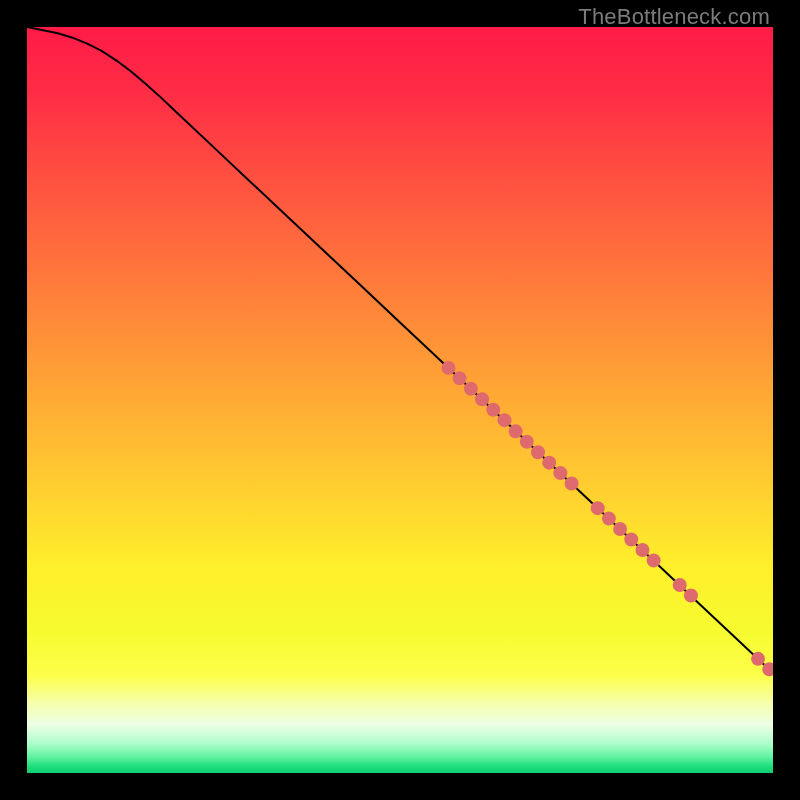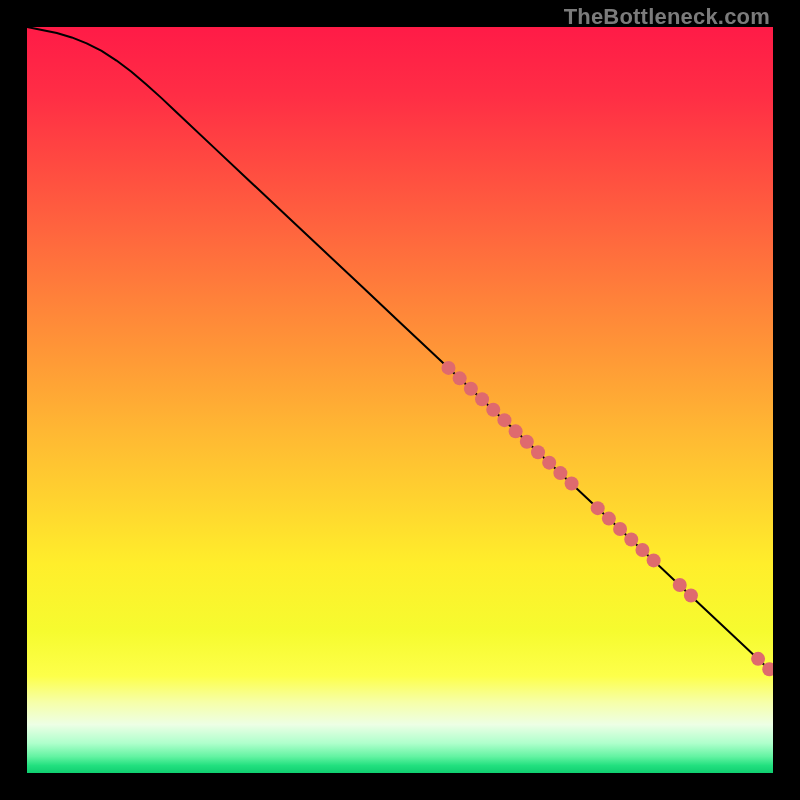--- a/index.html
+++ b/index.html
@@ -23,21 +23,21 @@
     width: 746px;
     height: 746px;
     overflow: hidden;
   }
   .watermark {
     position: absolute;
     top: 4px;
     right: 30px;
     font-family: Arial, Helvetica, sans-serif;
     font-size: 22px;
-    font-weight: 700;
+    font-weight: 400;
     color: #7b7b7b;
     letter-spacing: 0.2px;
   }
   svg { display: block; }
 </style>
 </head>
 <body>
 
 <div class="stage">
   <div class="watermark">TheBottleneck.com</div>

